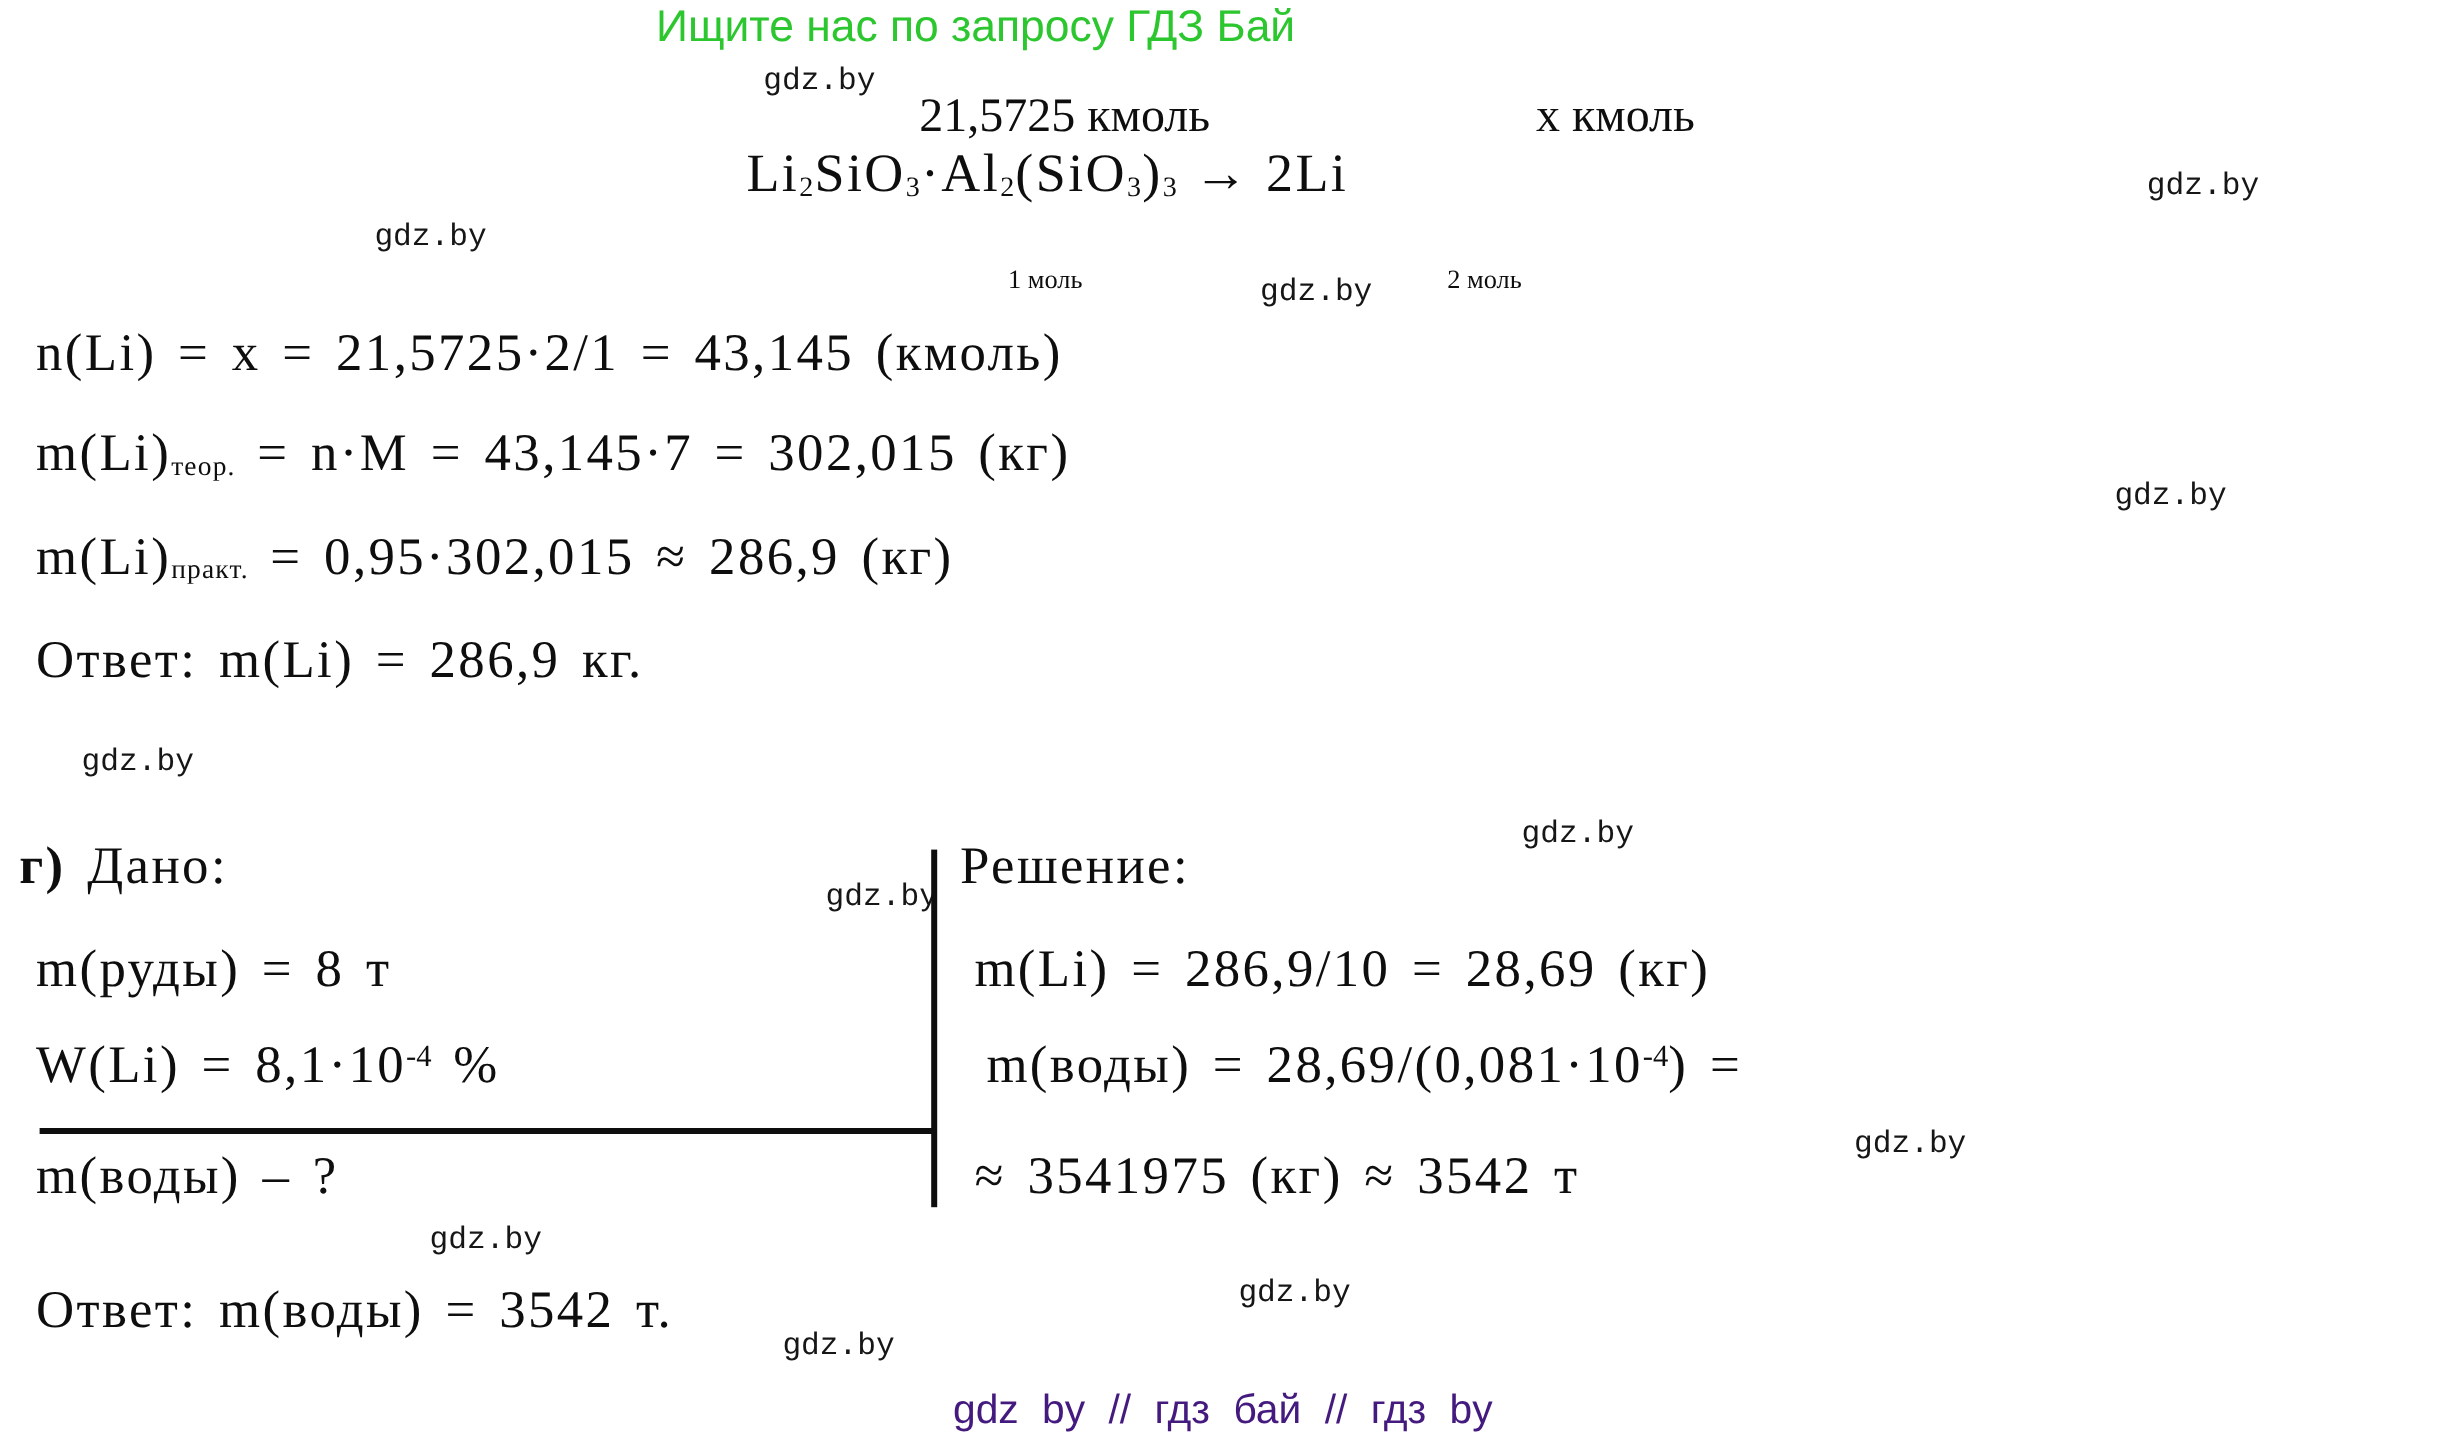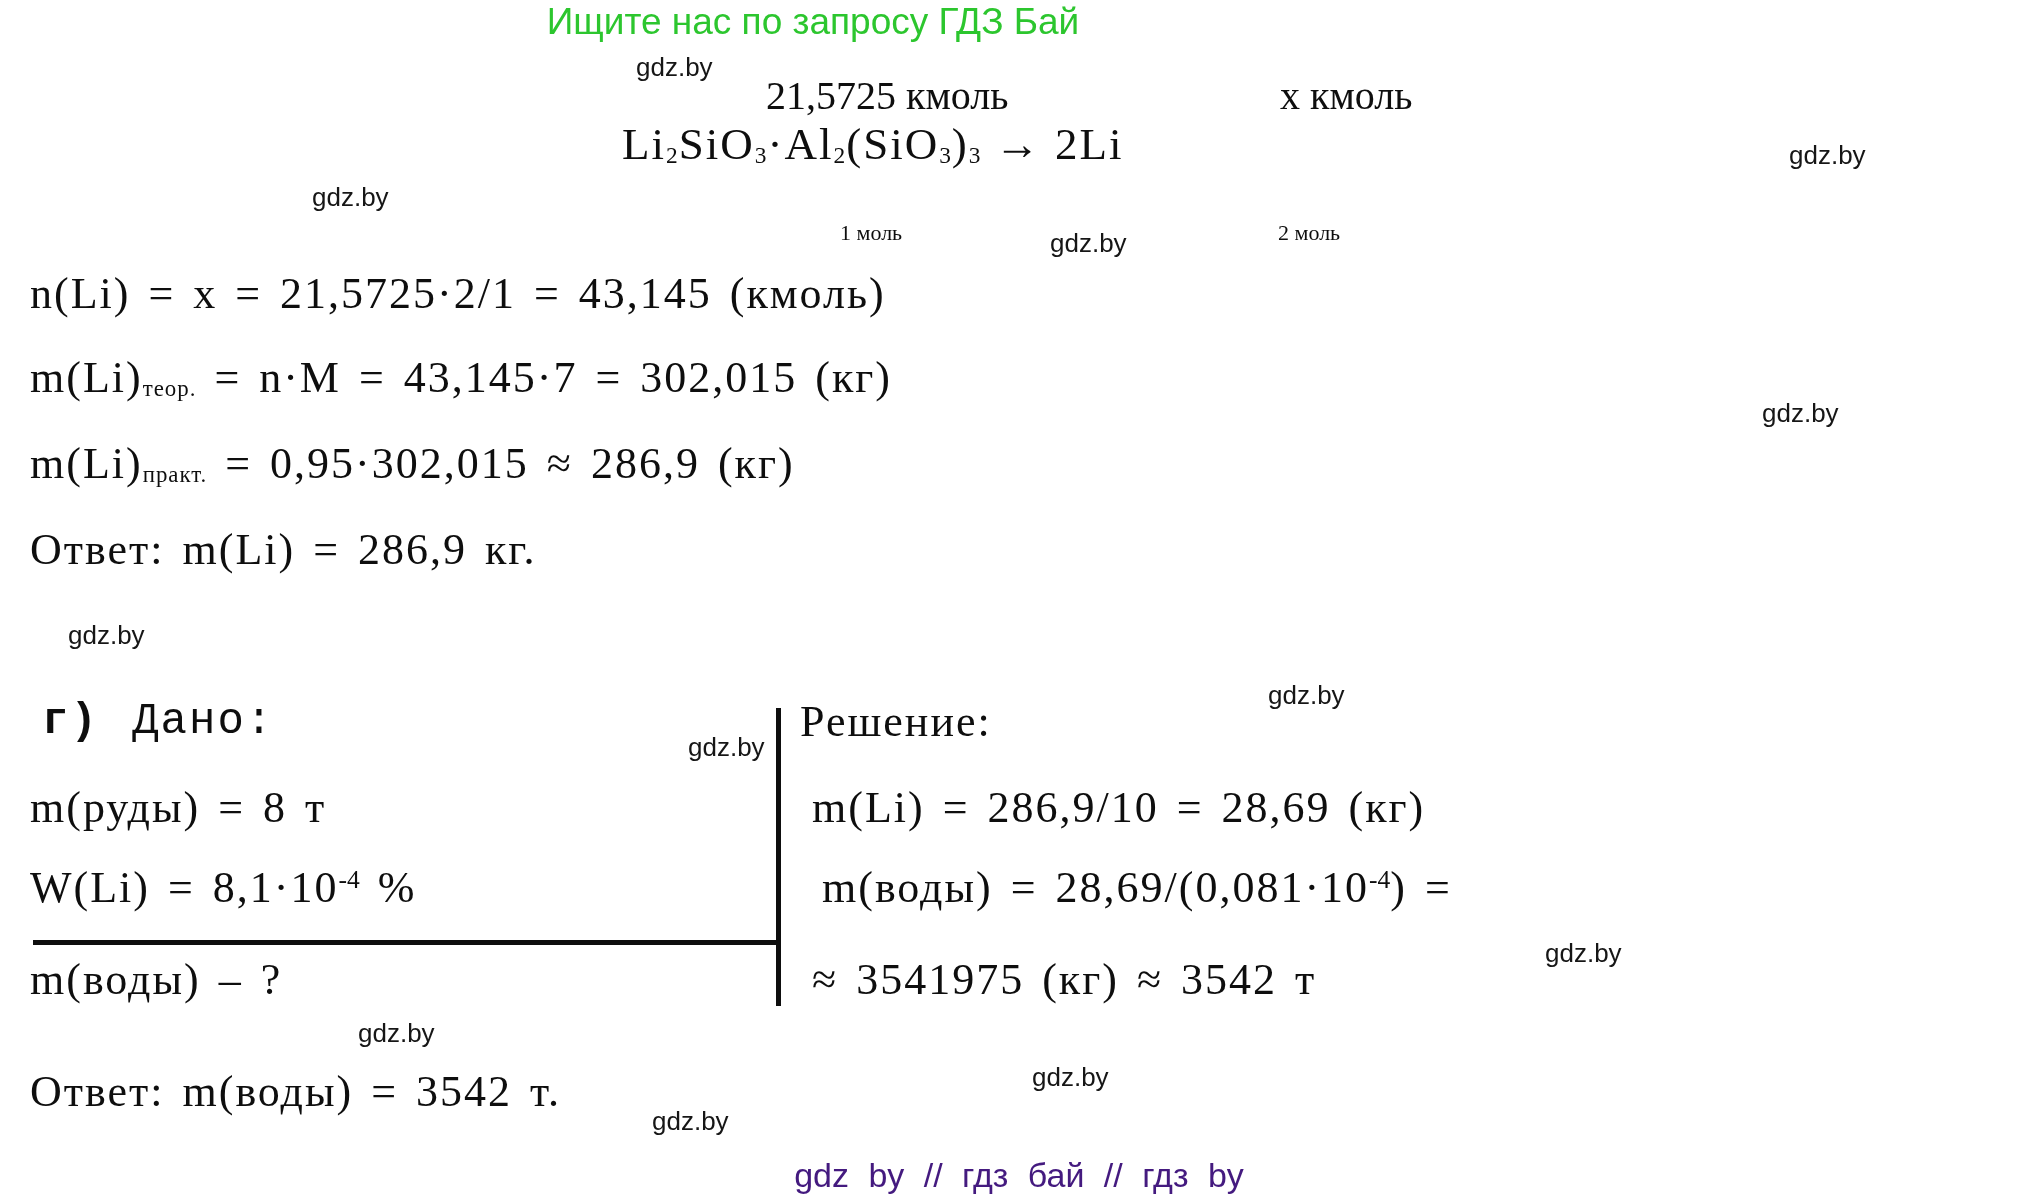--- a/index.html
+++ b/index.html
@@ -13,21 +13,21 @@
     font-family:"Liberation Sans", sans-serif;
     font-size:37px; line-height:44px; color:var(--promo_green,#2cc62e);
   }
   .promo-footer {
     top:1156px; left:0; width:2038px; text-align:center;
     font-family:"Liberation Sans", sans-serif;
     font-size:34px; color:var(--footer_purple,#441a7f);
     word-spacing:10px;
   }
   .wm {
-    font-family:Liberation Sans, sans-serif;
+    font-family:Liberation Mono, monospace;
     font-size:26px; color:#161616;
   }
 
   .over-label  { font-size:40px; }
   .under-label { font-size:22px; }
   .equation    { font-size:45px; letter-spacing:2px; }
 
   .line  { font-size:44px; letter-spacing:2px; word-spacing:5px; }
   .bold  { font-weight:bold; }
 
@@ -52,28 +52,28 @@
 <div class="abs wm" style="left:688px;  top:732px;">gdz.by</div>
 <div class="abs wm" style="left:1545px; top:938px;">gdz.by</div>
 <div class="abs wm" style="left:358px;  top:1018px;">gdz.by</div>
 <div class="abs wm" style="left:1032px; top:1062px;">gdz.by</div>
 <div class="abs wm" style="left:652px;  top:1106px;">gdz.by</div>
 
 <div class="abs over-label" style="left:766px;  top:72px;">21,5725 кмоль</div>
 <div class="abs over-label" style="left:1280px; top:72px;">х кмоль</div>
 <div class="abs equation" style="left:622px;  top:118px;">Li<sub>2</sub>SiO<sub>3</sub>·Al<sub>2</sub>(SiO<sub>3</sub>)<sub>3</sub> → 2Li</div>
 <div class="abs under-label" style="left:840px;  top:220px;">1 моль</div>
-<div class="abs under-label" style="left:1278px; top:220px;">2 моль</div>
+<div class="abs under-label" style="left:1206px; top:220px;">2 моль</div>
 
 <div class="abs line" style="left:30px; top:268px;">n(Li) = x = 21,5725·2/1 = 43,145 (кмоль)</div>
 <div class="abs line" style="left:30px; top:352px;">m(Li)<sub>теор.</sub> = n·M = 43,145·7 = 302,015 (кг)</div>
 <div class="abs line" style="left:30px; top:438px;">m(Li)<sub>практ.</sub> = 0,95·302,015 ≈ 286,9 (кг)</div>
 <div class="abs line" style="left:30px; top:524px;">Ответ: m(Li) = 286,9 кг.</div>
 
-<div class="abs line" style="left:42px; top:696px;font-family:Liberation Mono, monospace;">
+<div class="abs line" style="left:16px; top:696px;">
   <span class="bold">г)</span>
   <span>Дано:</span>
 </div>
 <div class="abs line" style="left:800px; top:696px;">Решение:</div>
 
 <div class="abs line" style="left:30px;  top:782px;">m(руды) = 8 т</div>
 <div class="abs line" style="left:812px; top:782px;">m(Li) = 286,9/10 = 28,69 (кг)</div>
 
 <div class="abs line" style="left:30px;  top:862px;">W(Li) = 8,1·10<sup>-4</sup> %</div>
 <div class="abs line" style="left:822px; top:862px;">m(воды) = 28,69/(0,081·10<sup>-4</sup>) =</div>

